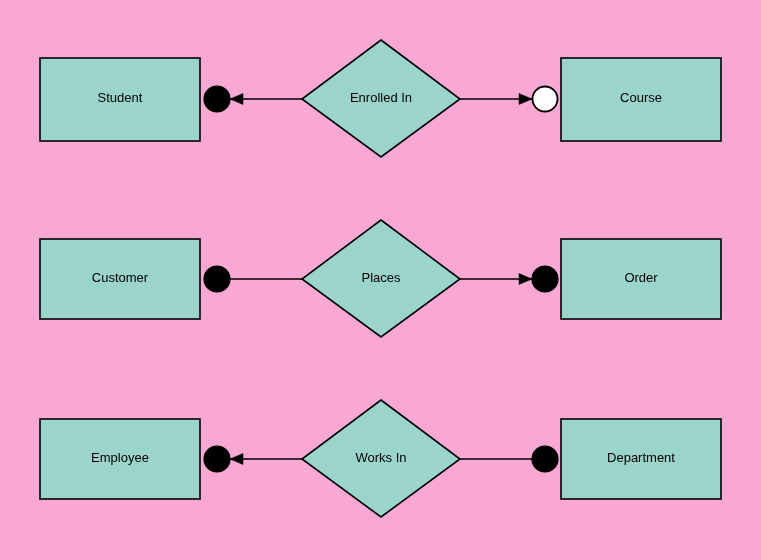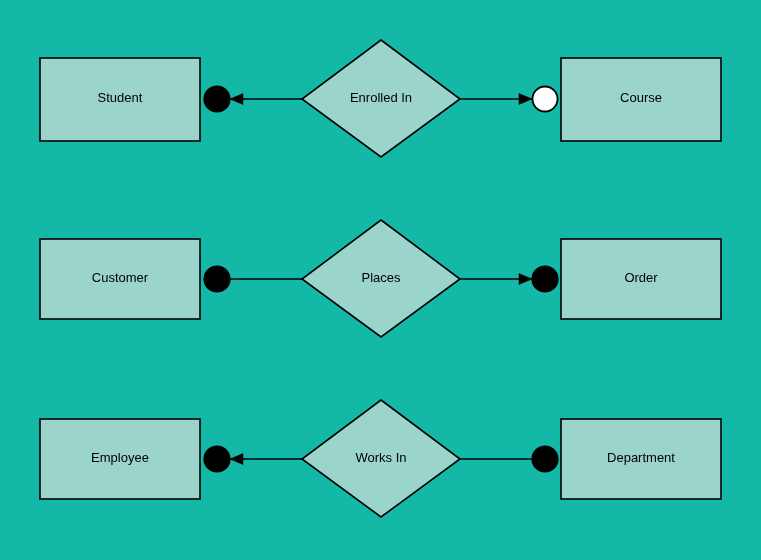--- a/index.html
+++ b/index.html
@@ -11,21 +11,21 @@
   body {
     width: 761px;
     height: 560px;
     overflow: hidden;
     font-family: "Liberation Sans", sans-serif;
   }
   #er-canvas {
     position: relative;
     width: 761px;
     height: 560px;
-    background: #14b8a6;
+    background: #f9a8d4;
     text-align: right;
   }
   #er-svg {
     position: absolute;
     top: 0;
     left: 0;
     width: 761px;
     height: 560px;
     display: block;
   }

